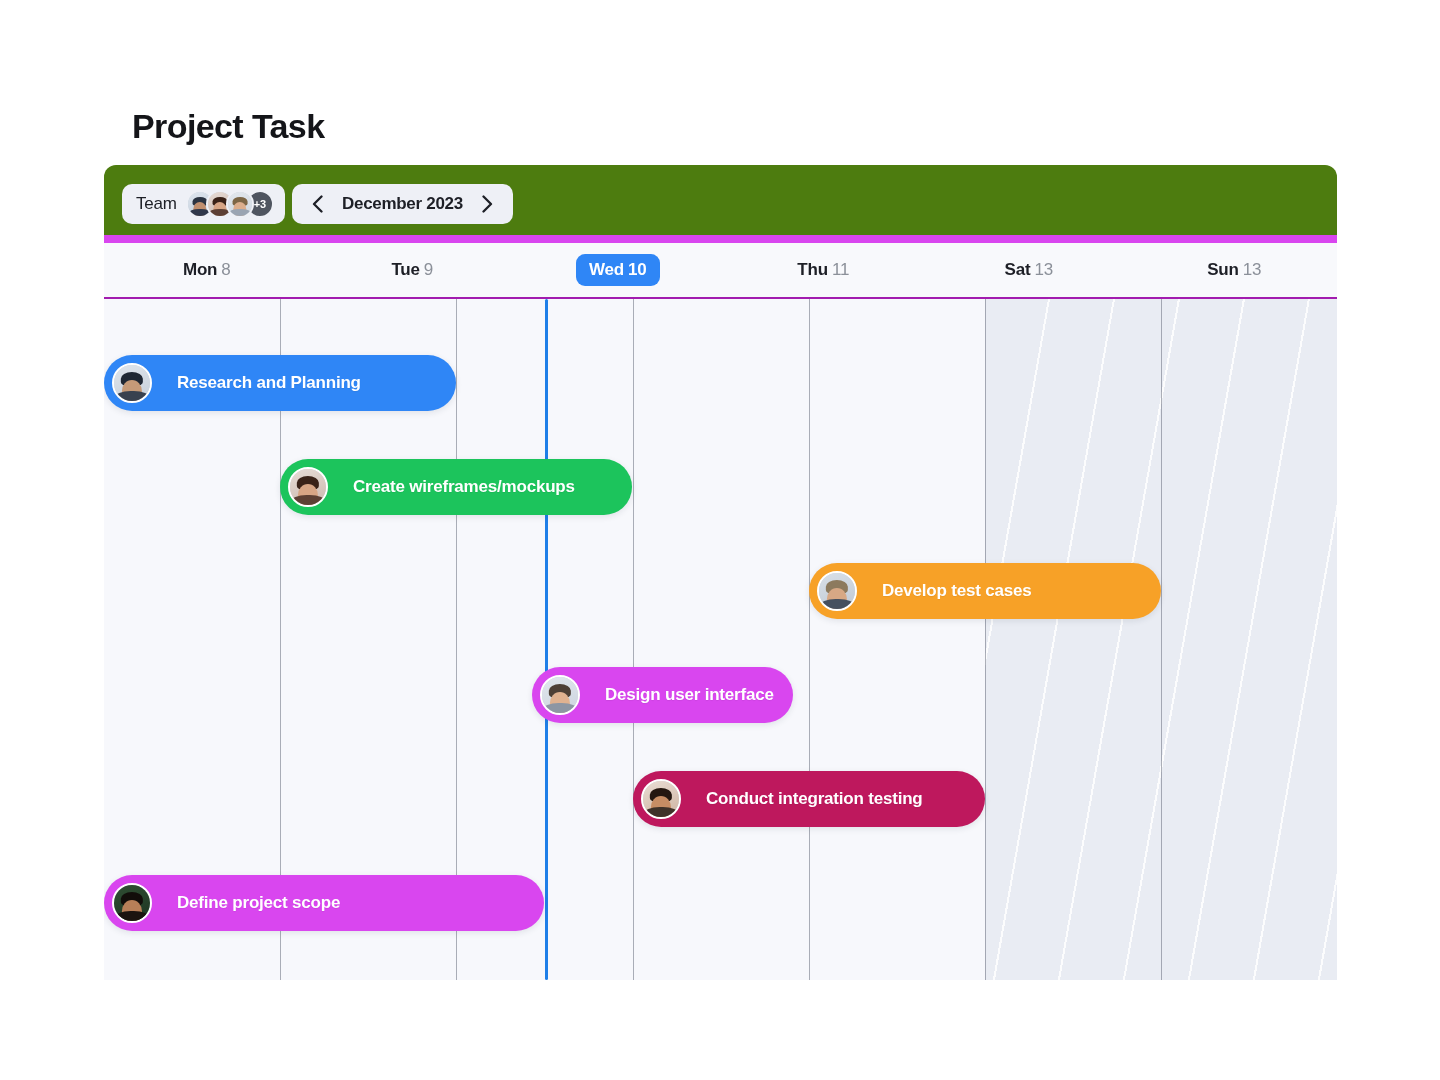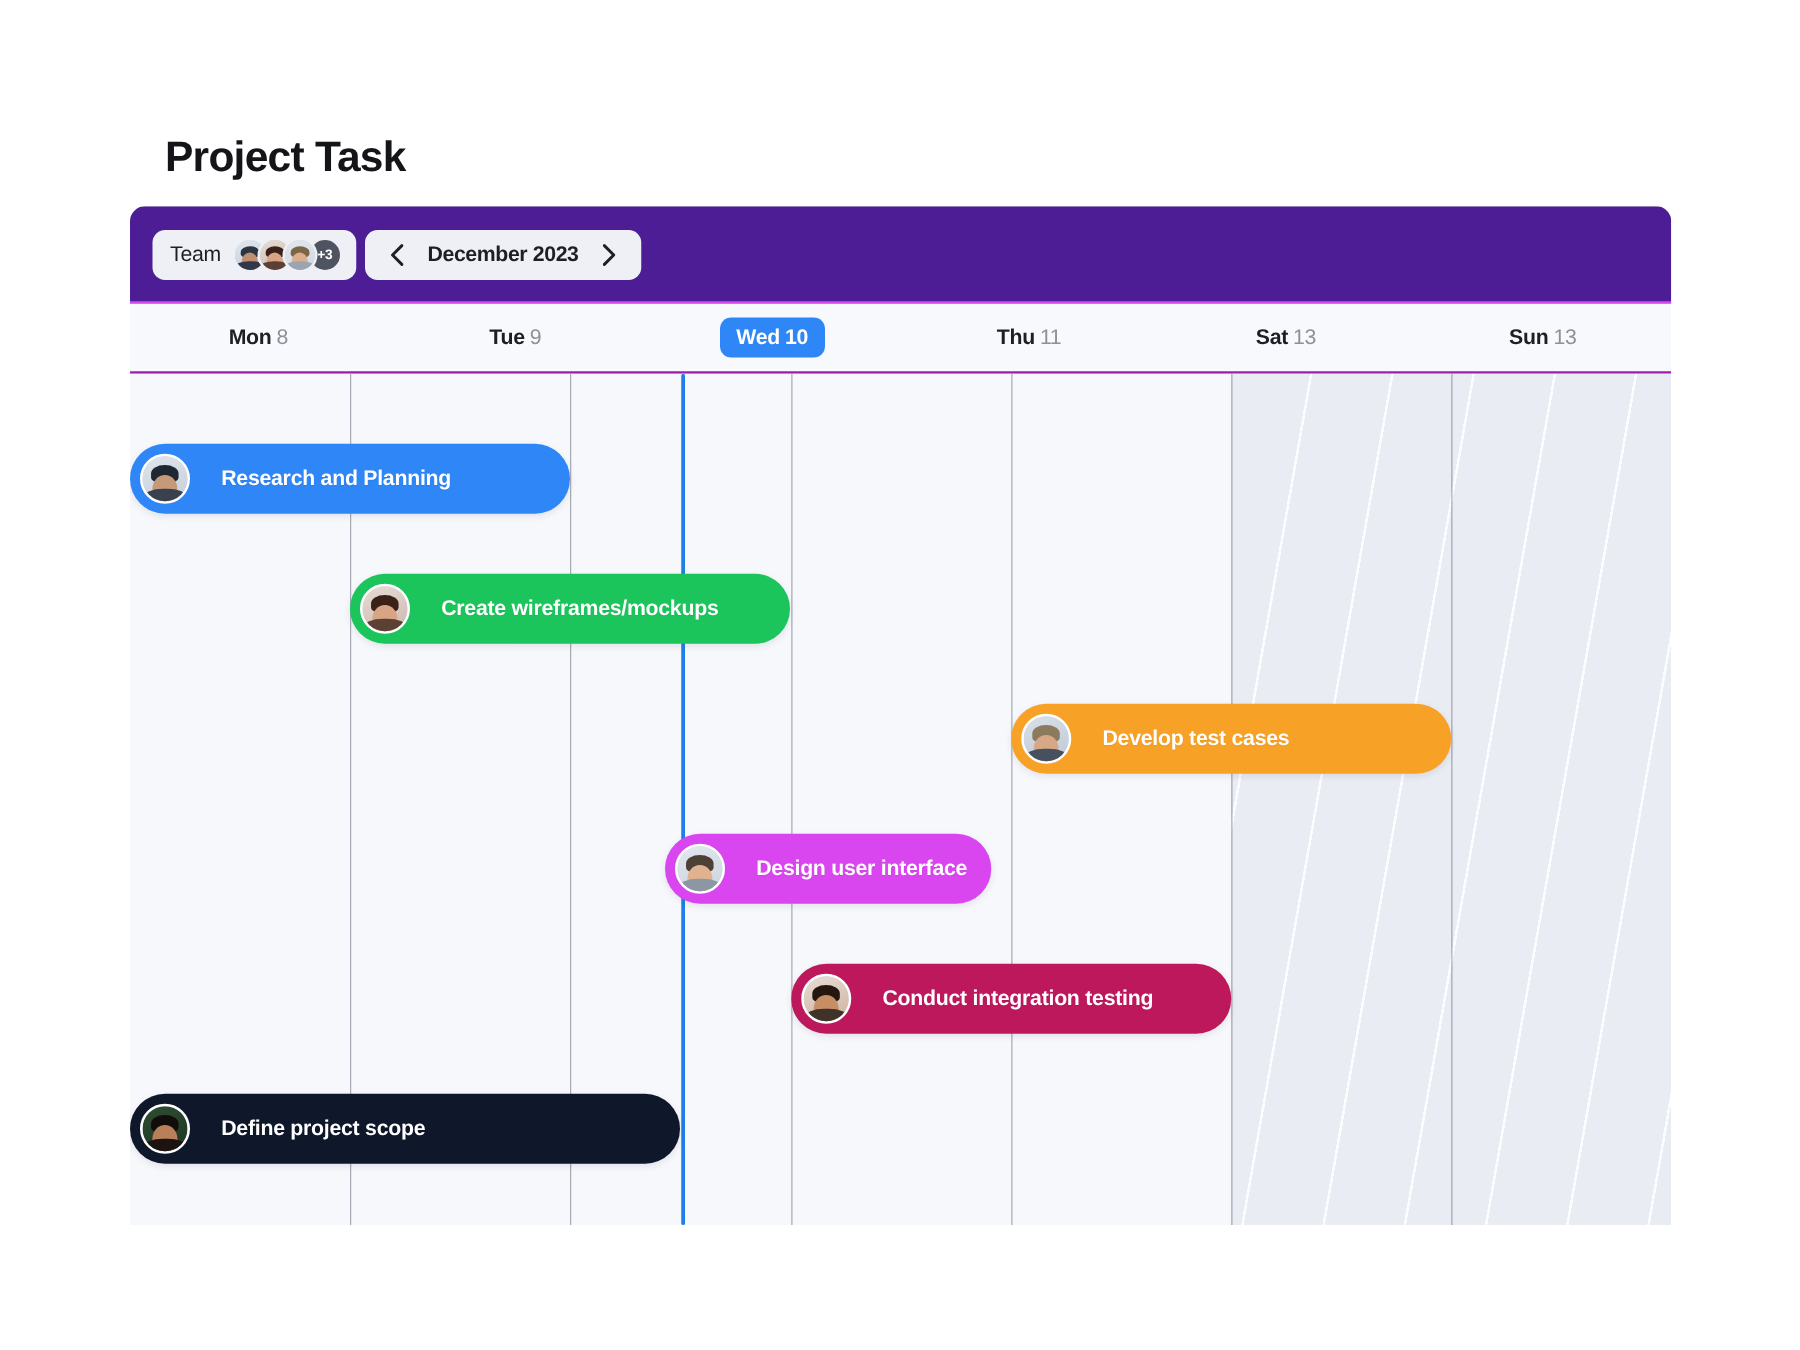--- a/index.html
+++ b/index.html
@@ -44,22 +44,22 @@
     border-radius: 12px 12px 0 0;
     overflow: hidden;
   }
 
   
   .toolbar {
     position: absolute;
     left: 0; top: 0;
     width: 1233px;
     height: 78px;
-    background: #4c1d95;
-    border-bottom: 2px solid #d946ef;
+    background: #4d7c0f;
+    border-bottom: 8px solid #d946ef;
   }
 
   .team-chip {
     position: absolute;
     left: 18px;
     top: 19px;
     height: 40px;
     display: flex;
     align-items: center;
     gap: 9px;
@@ -431,21 +431,21 @@
           <span class="face a8">
               <span class="sky"></span>
               <span class="hair"></span>
               <span class="head"></span>
               <span class="body"></span>
             </span>
         </span>
         <span class="bar-label">Conduct integration testing</span>
       </div>
 
-      <div class="bar flush-left" style="left:0px; top:576px; width:440px; background:#0f172a;">
+      <div class="bar flush-left" style="left:0px; top:576px; width:440px; background:#d946ef;">
         <span class="bar-avatar">
           <span class="face a9">
               <span class="sky"></span>
               <span class="hair"></span>
               <span class="head"></span>
               <span class="body"></span>
             </span>
         </span>
         <span class="bar-label">Define project scope</span>
       </div>

